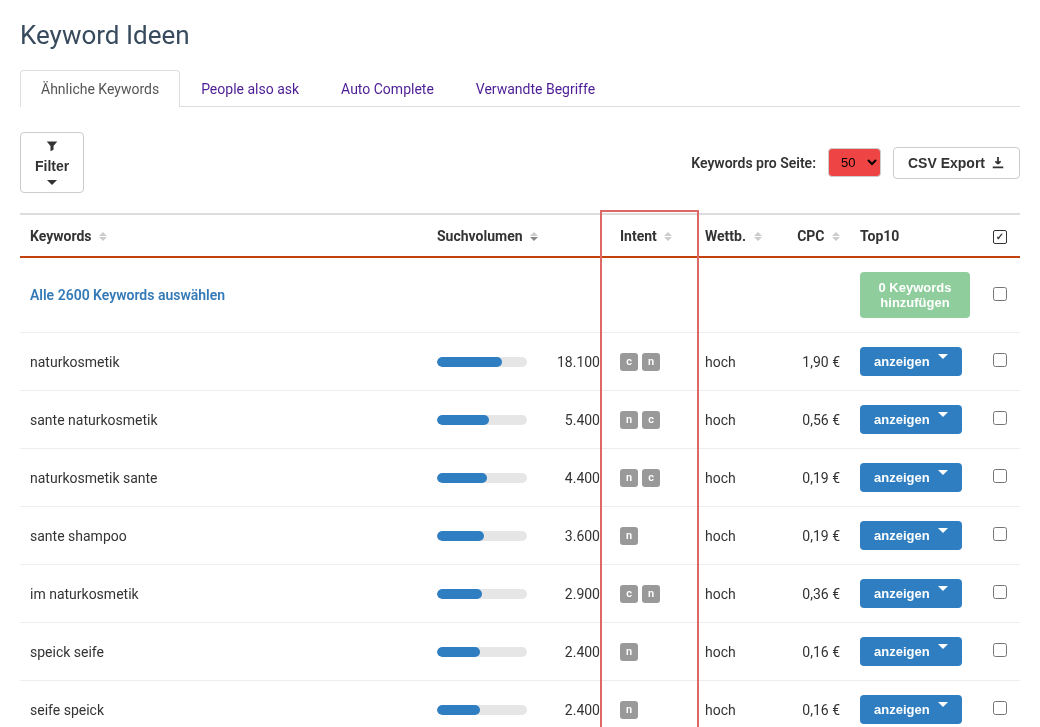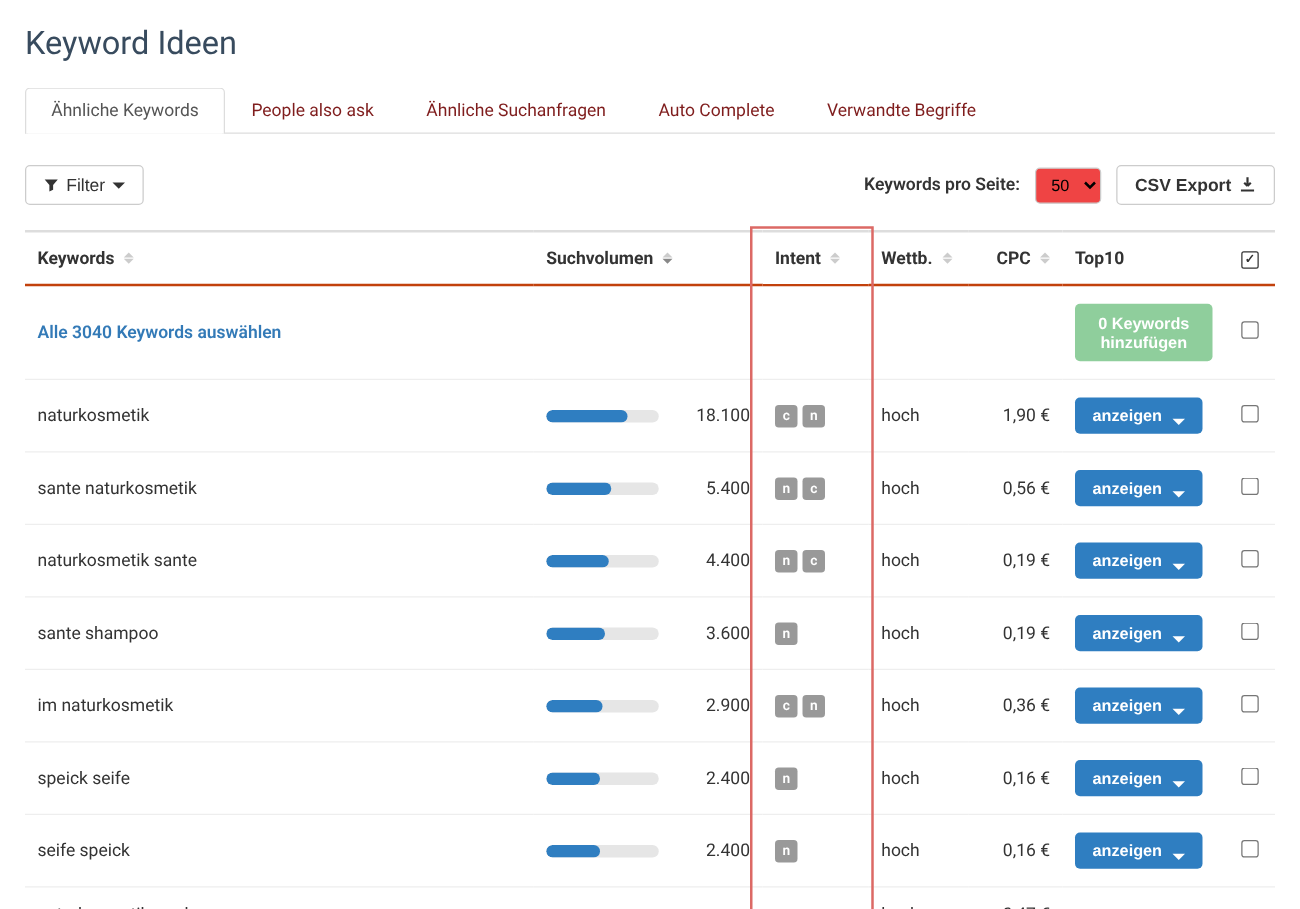--- a/index.html
+++ b/index.html
@@ -20,21 +20,21 @@
       margin-bottom: 20px;
     }
     .tabs {
       display: flex;
       border-bottom: 1px solid #ddd;
       gap: 0;
     }
     .tab {
       padding: 10px 20px;
       font-size: 14px;
-      color: #7f1d1d;
+      color: #4c1d95;
       cursor: pointer;
       border: 1px solid transparent;
       border-bottom: none;
       margin-bottom: -1px;
       border-radius: 4px 4px 0 0;
     }
     .tab.active {
       color: #555;
       background: #fff;
       border-color: #ddd #ddd #fff;
@@ -47,23 +47,24 @@
     }
     .filter-btn {
       display: flex;
       align-items: center;
       gap: 6px;
       padding: 7px 14px;
       border: 1px solid #ccc;
       border-radius: 4px;
       background: #fff;
       font-size: 14px;
-      font-weight: 400;
+      font-weight: 700;
       color: #333;
       cursor: pointer;
+      flex-direction: column;
     }
     .filter-btn svg {
       width: 12px;
       height: 12px;
     }
     .search-input {
       padding: 7px 12px;
       border: 1px solid #ccc;
       border-radius: 4px;
       font-size: 14px;
@@ -205,21 +206,21 @@
     .show-btn {
       background: #2f7ec1;
       color: #fff;
       border: none;
       border-radius: 4px;
       padding: 7px 14px;
       font-size: 13px;
       font-weight: 600;
       cursor: pointer;
       display: flex;
-      align-items: flex-end;
+      align-items: flex-start;
       gap: 8px;
     }
     .chevron-down {
       width: 0;
       height: 0;
       border-left: 5px solid transparent;
       border-right: 5px solid transparent;
       border-top: 5px solid currentColor;
     }
     .checkbox {
@@ -253,21 +254,20 @@
     }
   </style>
 </head>
 <body>
 
 <h1>Keyword Ideen</h1>
 
 <div class="tabs" id="tabs-container">
     <div class="tab active">Ähnliche Keywords</div>
     <div class="tab">People also ask</div>
-    <div class="tab">Ähnliche Suchanfragen</div>
     <div class="tab">Auto Complete</div>
     <div class="tab">Verwandte Begriffe</div>
   </div>
 
 <div class="toolbar">
   <button class="filter-btn">
     <svg viewBox="0 0 16 16" fill="currentColor">
         <path d="M1 2h14l-5 6v5l-4 2v-7L1 2z"></path>
       </svg>
     <span>Filter</span>
@@ -329,21 +329,21 @@
         <span>Top10</span>
       </th>
       <th class="col-check">
         <span class="check-icon">✓</span>
       </th>
     </tr>
   </thead>
   <tbody id="table-body">
     <tr class="select-all-row">
       <td colspan="4">
-        <span class="select-all-link">Alle 3040 Keywords auswählen</span>
+        <span class="select-all-link">Alle 2600 Keywords auswählen</span>
       </td>
       <td></td>
       <td>
         <button class="add-keywords-btn">0 Keywords hinzufügen</button>
       </td>
       <td class="col-check">
         <input type="checkbox" class="checkbox" style="">
       </td>
     </tr>
   <tr>

